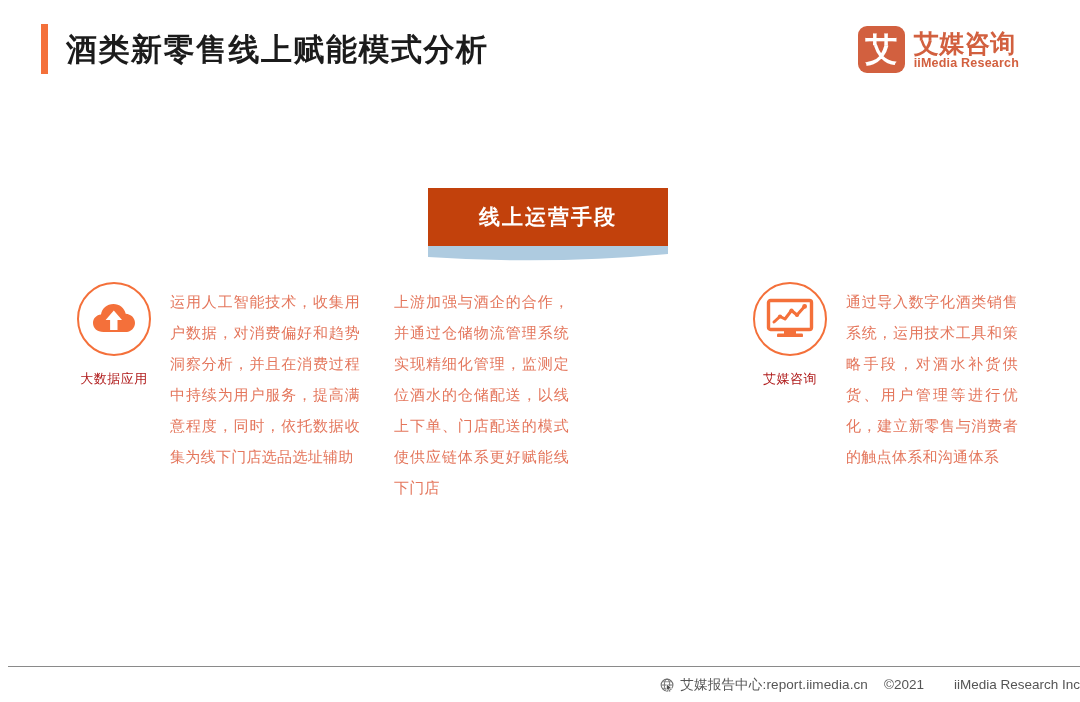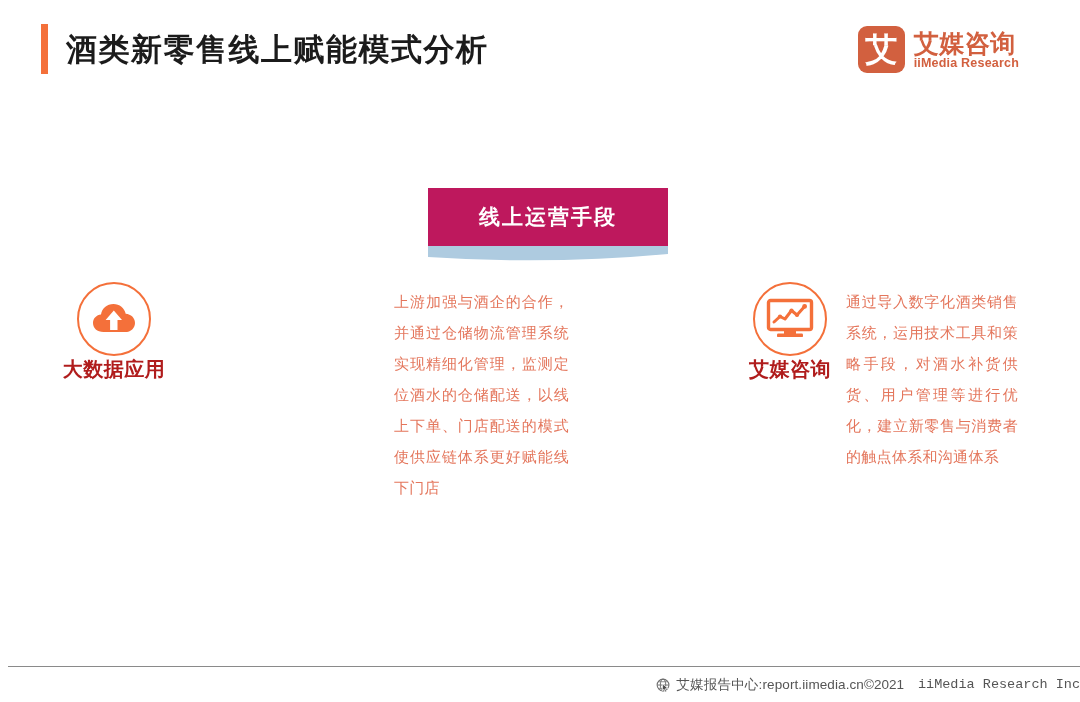--- a/index.html
+++ b/index.html
@@ -100,21 +100,21 @@
   
   .banner-wrap {
     position: absolute;
     left: 428px;
     top: 188px;
     width: 240px;
   }
   .banner {
     width: 240px;
     height: 58px;
-    background: #be185d;
+    background: #c2410c;
     display: flex;
     align-items: center;
     justify-content: center;
   }
   .banner-label {
     color: #ffffff;
     font-size: 21px;
     font-weight: bold;
     letter-spacing: 2px;
   }
@@ -155,22 +155,23 @@
     width: 74px;
     height: 74px;
     border-radius: 50%;
     border: 2.4px solid #F4703A;
     display: flex;
     align-items: center;
     justify-content: center;
     box-sizing: border-box;
   }
   .col-label {
-    font-size: 20px;
-    font-weight: bold;
+    margin-top: 14px;
+    font-size: 13px;
+    font-weight: normal;
     color: #B01C1C;
     letter-spacing: 0.5px;
     white-space: nowrap;
   }
   .col-body {
     font-size: 15px;
     line-height: 31px;
     color: #E4765C;
     letter-spacing: 0.3px;
     text-align: justify;
@@ -203,22 +204,22 @@
   }
   .footer-icon {
     margin-right: 5px;
     display: flex;
     align-items: center;
     position: relative;
     top: 1px;
   }
   .footer-cn { letter-spacing: 0.2px; }
   .footer-url { letter-spacing: 0.1px; }
-  .footer-copy { }
-  .footer-org { margin-left: 14px; font-family: Liberation Mono, monospace; }
+  .footer-copy { margin-left: 16px; }
+  .footer-org { margin-left: 30px; }
 </style>
 </head>
 <body>
 
 <div class="header">
 
   <div class="title-wrap">
     <div class="title-accent"></div>
     <div class="page-title">酒类新零售线上赋能模式分析</div>
   </div>
@@ -251,20 +252,21 @@
   <div class="column col-1">
     <div class="col-left">
       <div class="icon-circle">
         <svg width="46" height="36" viewBox="0 0 46 36" xmlns="http://www.w3.org/2000/svg">
           <path d="M12.5 31 C6 31 2 27 2 22 C2 17.5 5.5 14 10 13.6 C10.8 7.5 16 3 22.5 3 C28.5 3 33.6 7.2 34.7 12.8 C40 13.2 44 17 44 21.9 C44 26.9 40 31 34 31 Z" fill="#F4703A"></path>
           <path d="M22.8 9.5 L31 19 L26.5 19 L26.5 29 L19.1 29 L19.1 19 L14.6 19 Z" fill="#ffffff"></path>
         </svg>
       </div>
       <div class="col-label">大数据应用</div>
     </div>
+    <div class="col-body">运用人工智能技术，收集用户数据，对消费偏好和趋势洞察分析，并且在消费过程中持续为用户服务，提高满意程度，同时，依托数据收集为线下门店选品选址辅助</div>
   </div>
 
   <div class="column col-2">
     <div class="col-body">上游加强与酒企的合作，并通过仓储物流管理系统实现精细化管理，监测定位酒水的仓储配送，以线上下单、门店配送的模式使供应链体系更好赋能线下门店</div>
   </div>
 
   <div class="column col-3">
     <div class="col-left">
       <div class="icon-circle">
         <svg width="48" height="42" viewBox="0 0 48 42" xmlns="http://www.w3.org/2000/svg">

